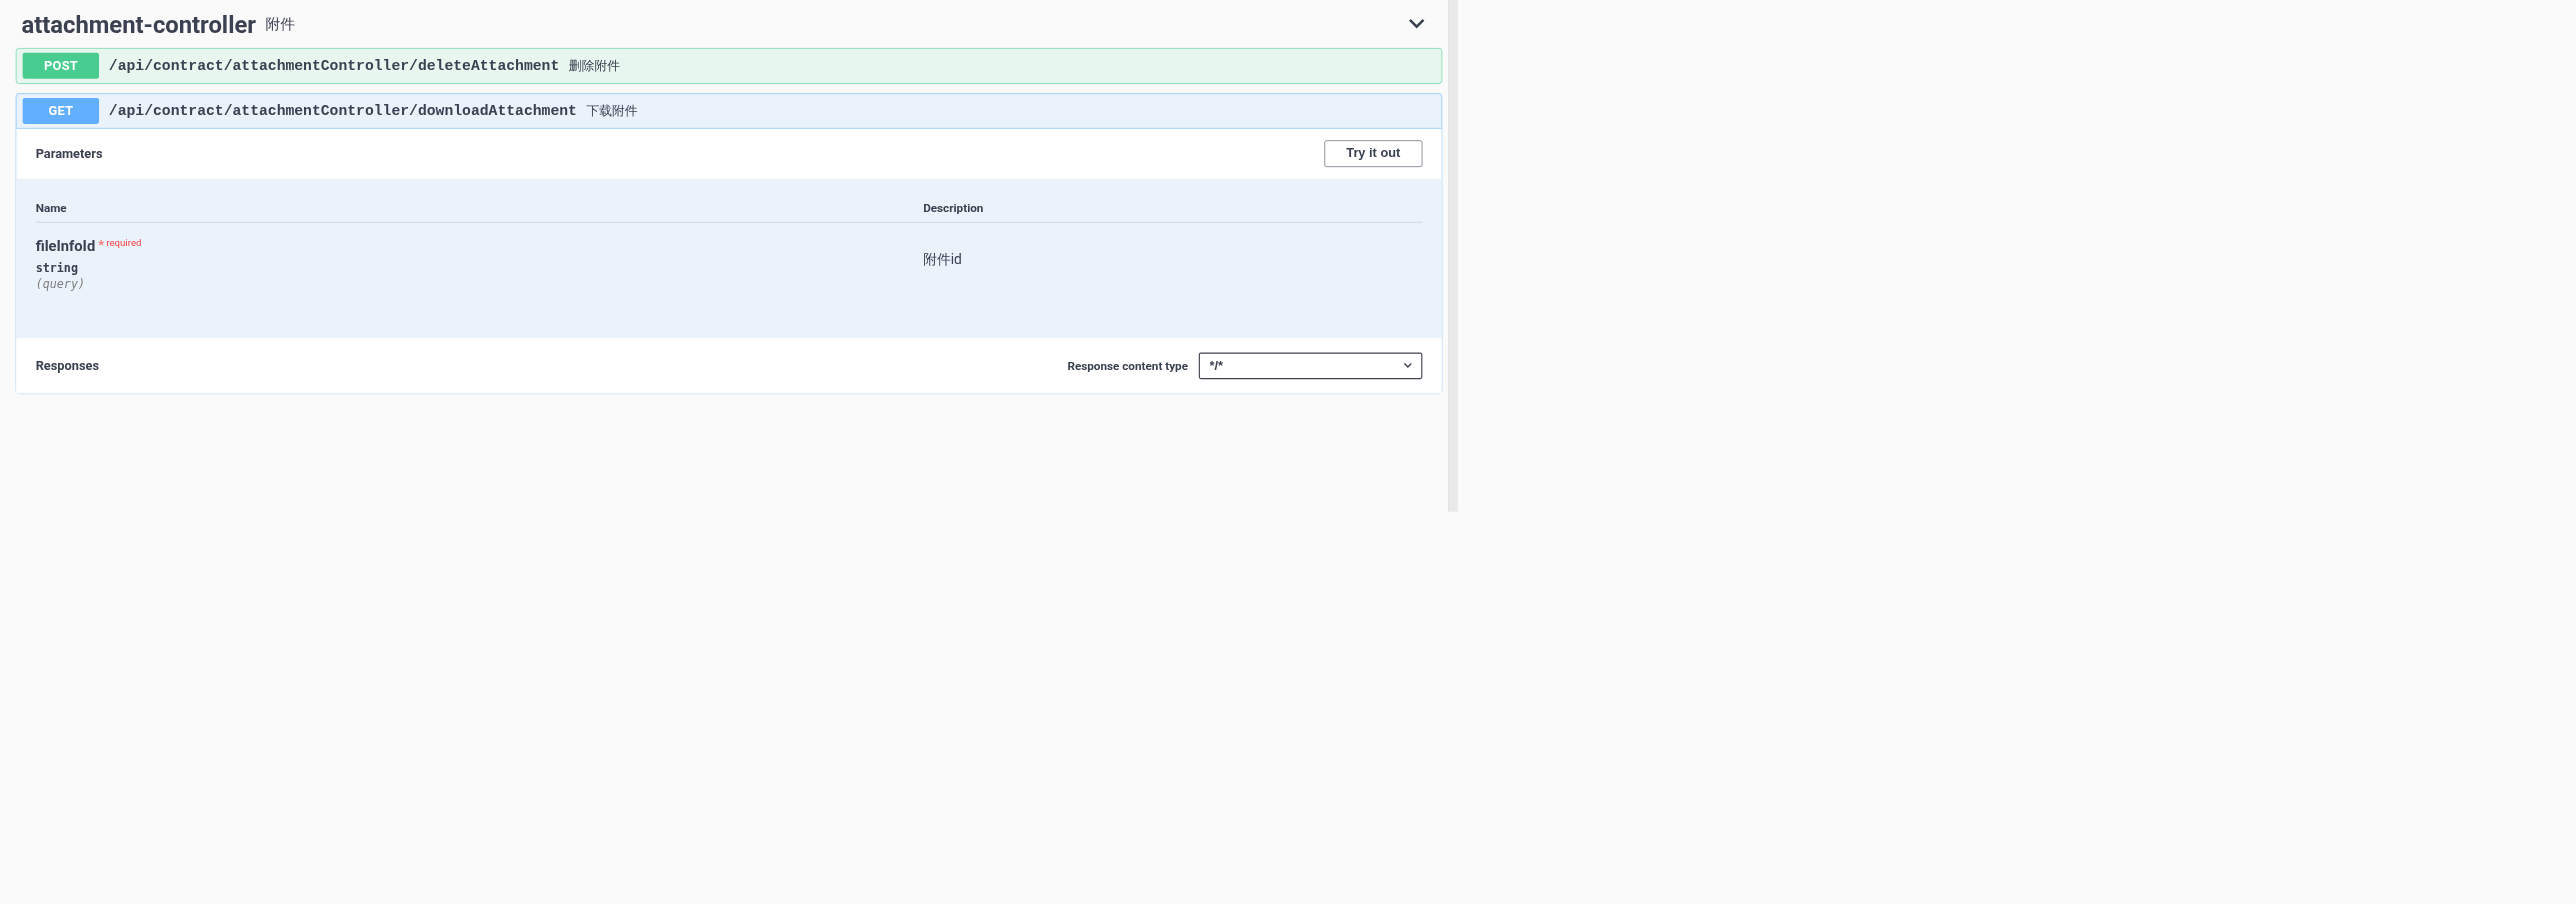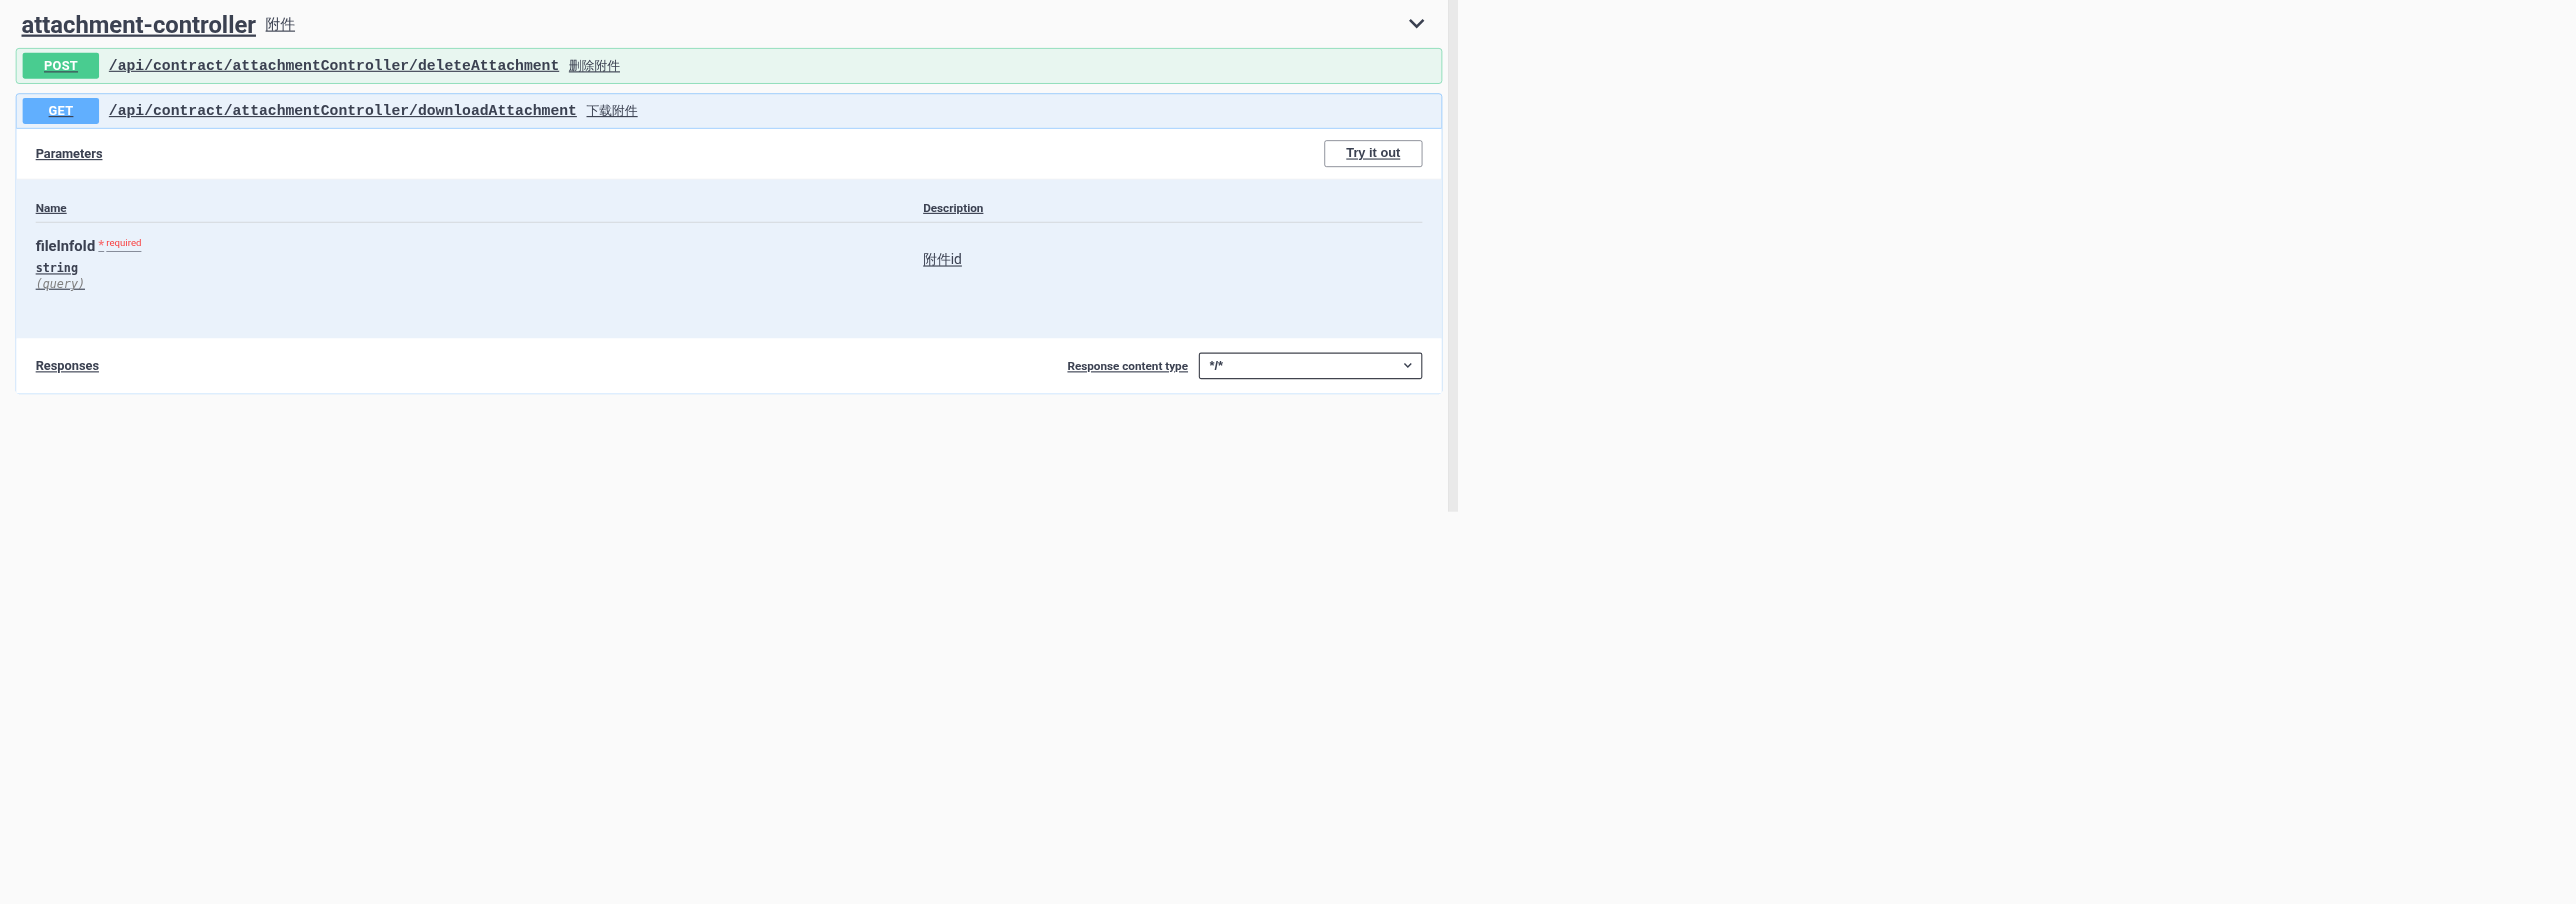--- a/index.html
+++ b/index.html
@@ -1,17 +1,17 @@
 <!DOCTYPE html>
 <html style="font-size:15px"><head>
 <meta charset="utf-8">
 <style>
   * { box-sizing: border-box; }
   html, body { margin: 0; padding: 0; background: #fafafa; font-family: -apple-system, BlinkMacSystemFont, "Segoe UI", Roboto, Helvetica, Arial, sans-serif; color: #3b4151; }
-  .viewport { width: 2576px; height: 904px; position: relative; text-decoration: underline; }
+  .viewport { width: 2576px; height: 904px; position: relative; }
   .scale-wrap { transform: scale(0.566); transform-origin: top left; width: 2576px; height: 904px; }
   .page { width: 100%; height: 100%; padding: 9.4px 0 0 0; }
   .section-header { display: flex; align-items: center; padding: 9.4px 38px 17px 38px; }
   .section-title { font-size: 42px; font-weight: 700; color: #3b4151; }
   .section-title-sub { font-size: 26px; color: #3b4151; margin-left: 17px; }
   .section-chevron { margin-left: auto; margin-right: 17px; }
   .section-chevron svg { width: 36px; height: 36px; stroke: #3b4151; stroke-width: 3; fill: none; }
 
   .opblock { margin: 0 28px 17px 28px; border-radius: 5.6px; border: 0.9px solid; }
   .op-header { display: flex; align-items: center; padding: 7.5px 11.3px; }

